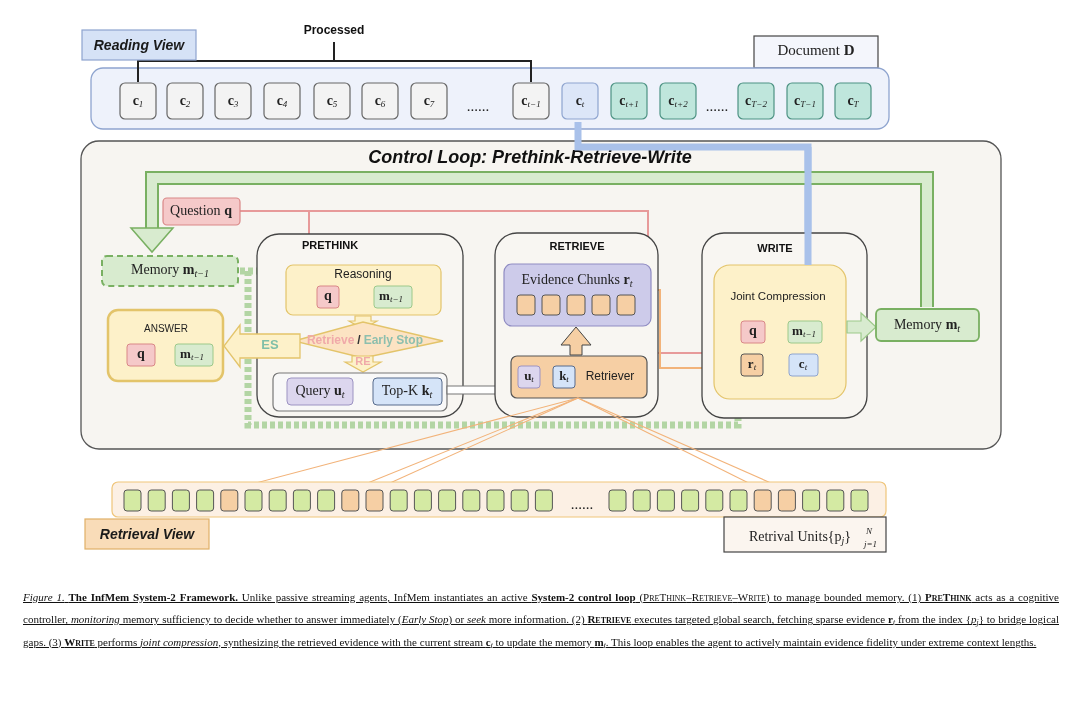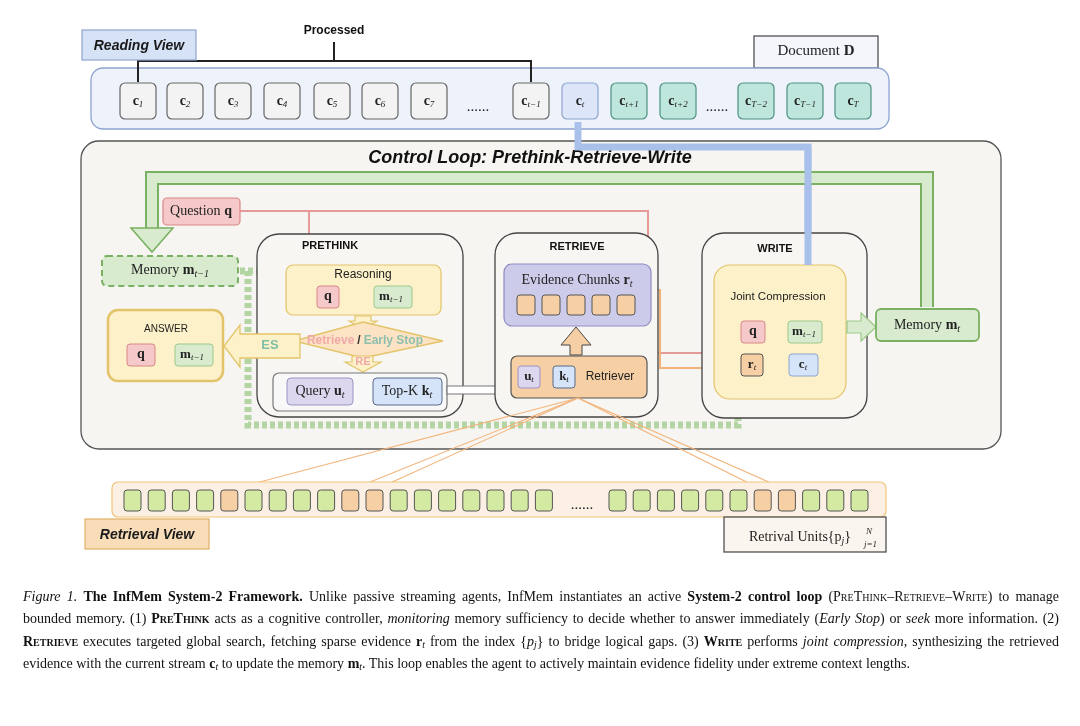--- a/index.html
+++ b/index.html
@@ -4,21 +4,21 @@
 <style>
   html, body { margin:0; padding:0; background:#ffffff; }
   body { width:1080px; height:726px; position:relative; overflow:hidden; font-family:"Liberation Sans", sans-serif; }
   #fig { position:absolute; left:0; top:0; width:1080px; height:570px; }
   .serif { font-family:"Liberation Serif", "DejaVu Serif", serif; }
   .sans { font-family:"Liberation Sans", "DejaVu Sans", sans-serif; }
   svg text { dominant-baseline:middle; }
   #caption {
     position:absolute; left:23px; top:586px; width:1036px;
     font-family:"Liberation Serif", "DejaVu Serif", serif;
-    font-size:14px; line-height:22.4px; color:#111; text-align:justify;
+    font-size:11px; line-height:22.4px; color:#111; text-align:justify;text-decoration:underline;
   }
   #caption i { font-style:italic; }
   #caption b { font-weight:bold; }
   .sc { font-variant:small-caps; }
   .mb { font-weight:bold; }
   sub { font-size:70%; font-style:italic; vertical-align:-0.25em; line-height:0; }
 </style>
 </head>
 <body>
 

